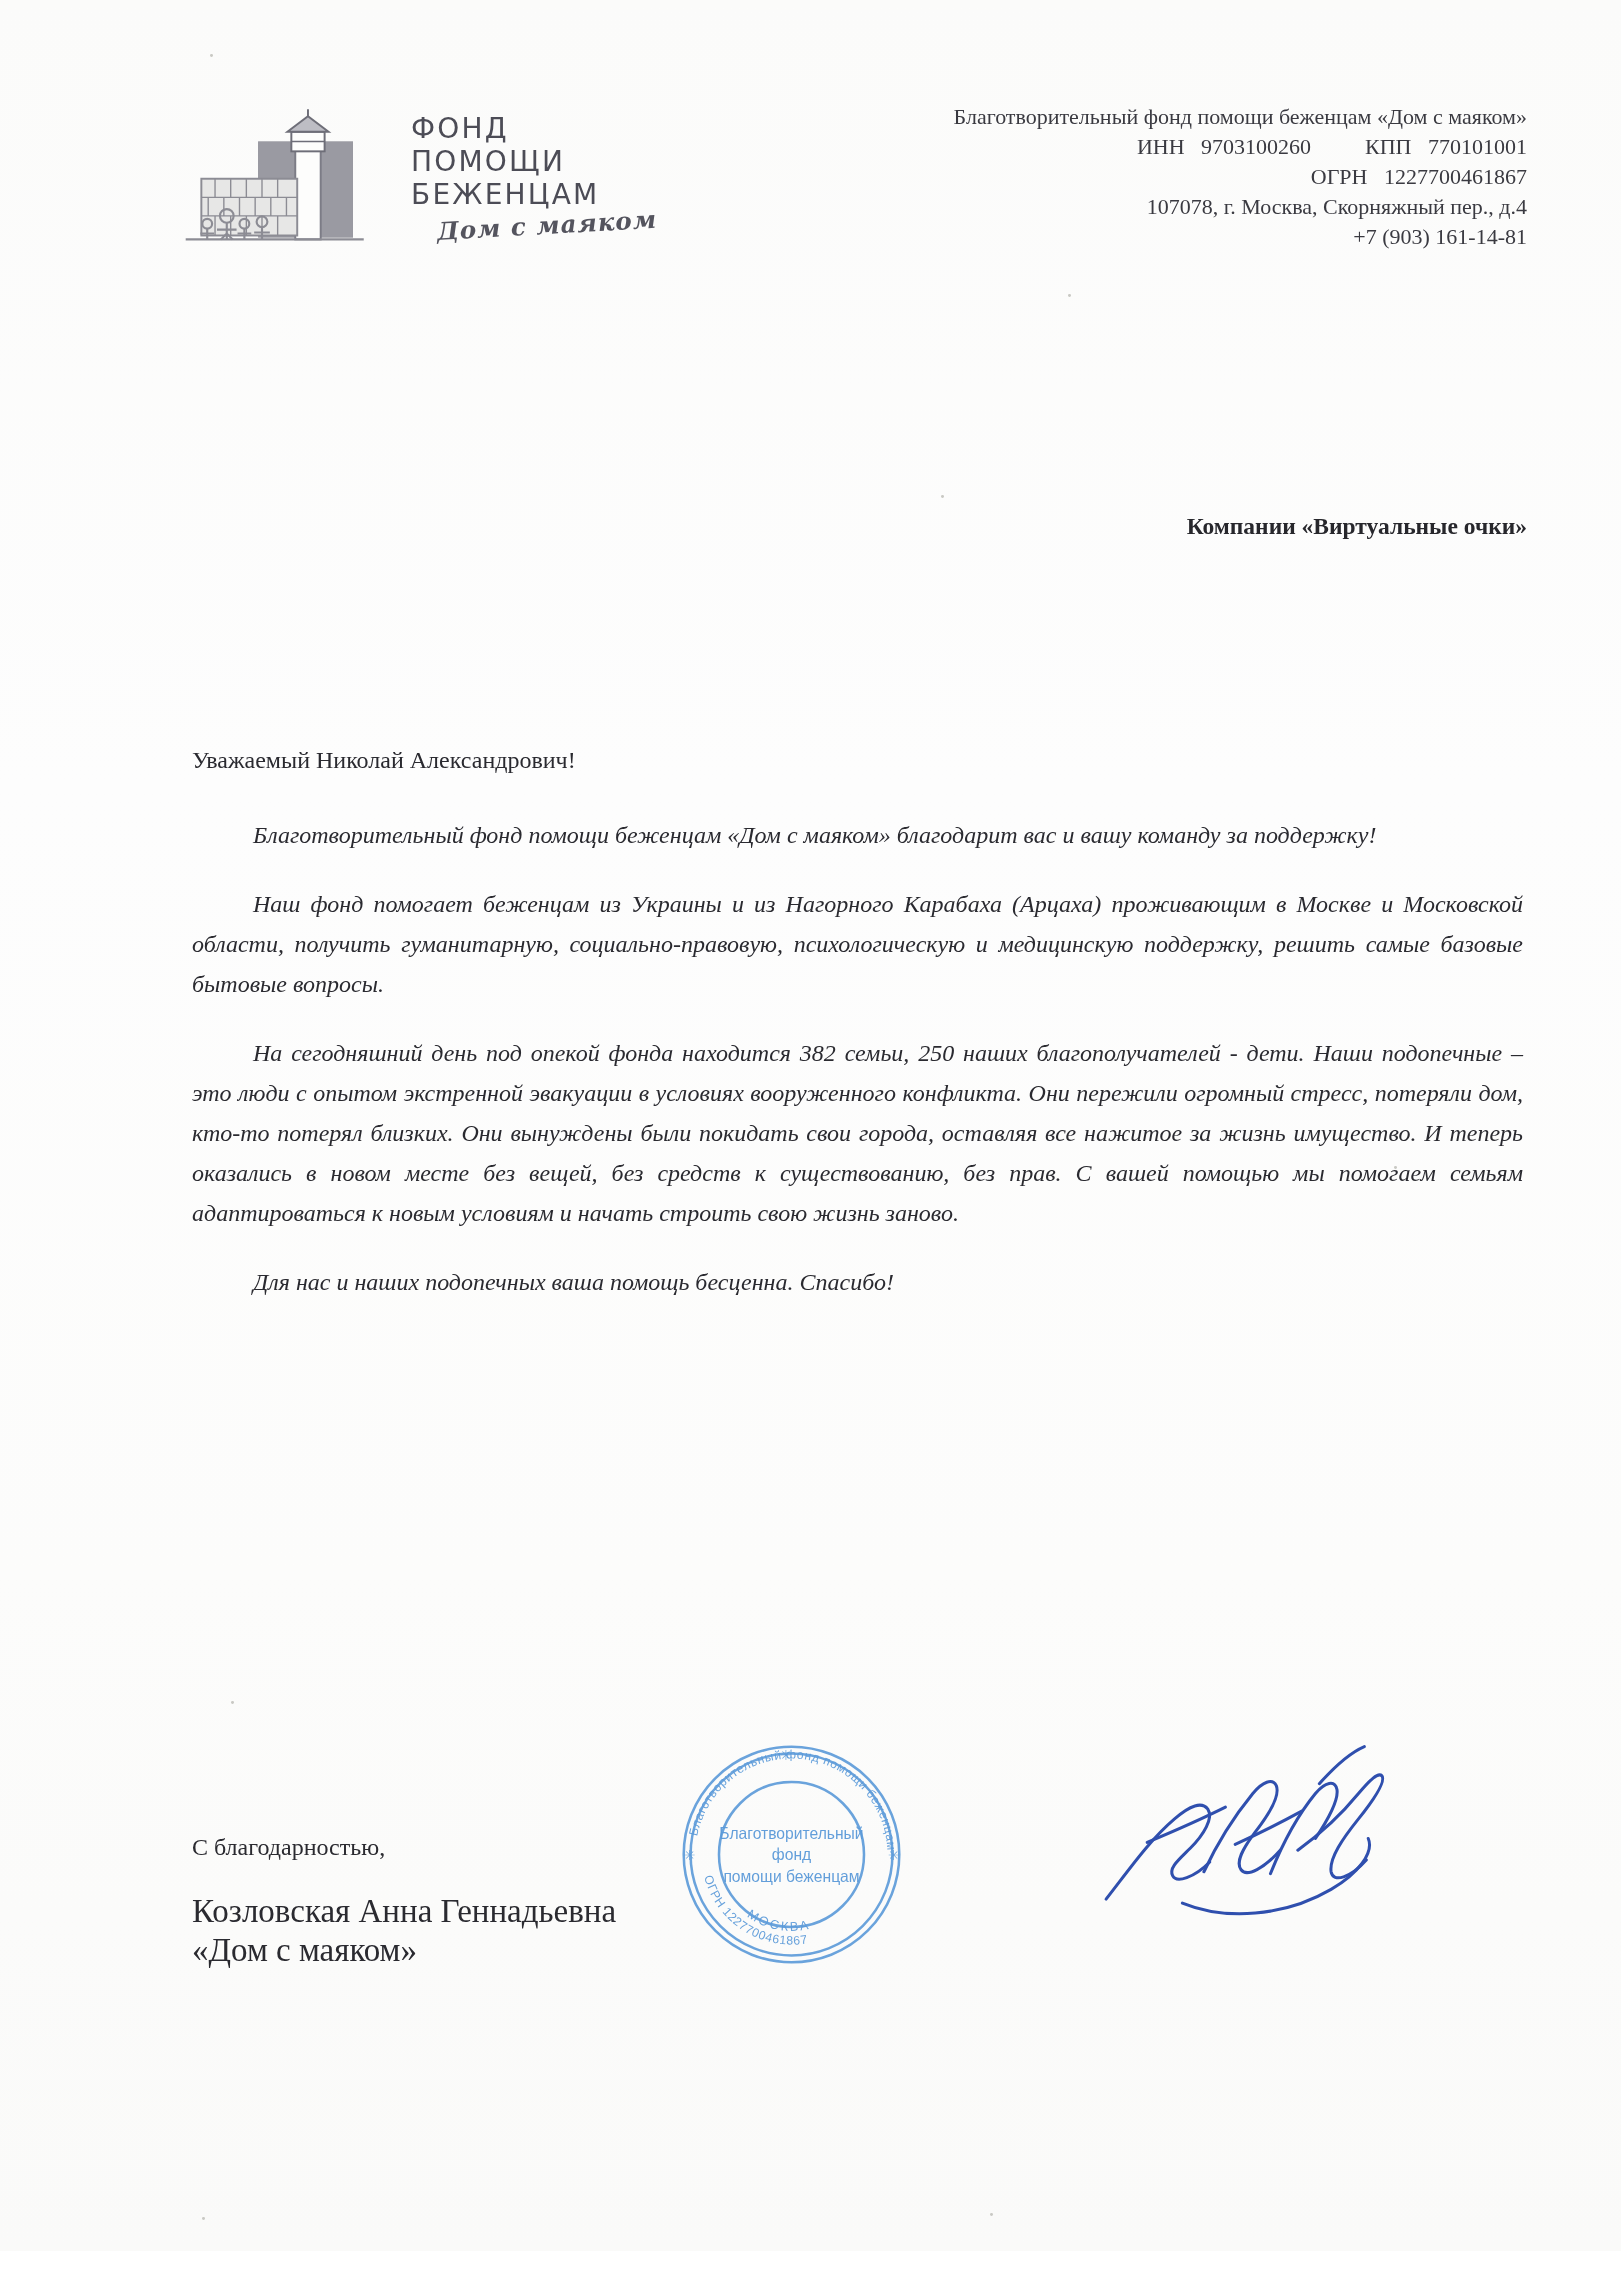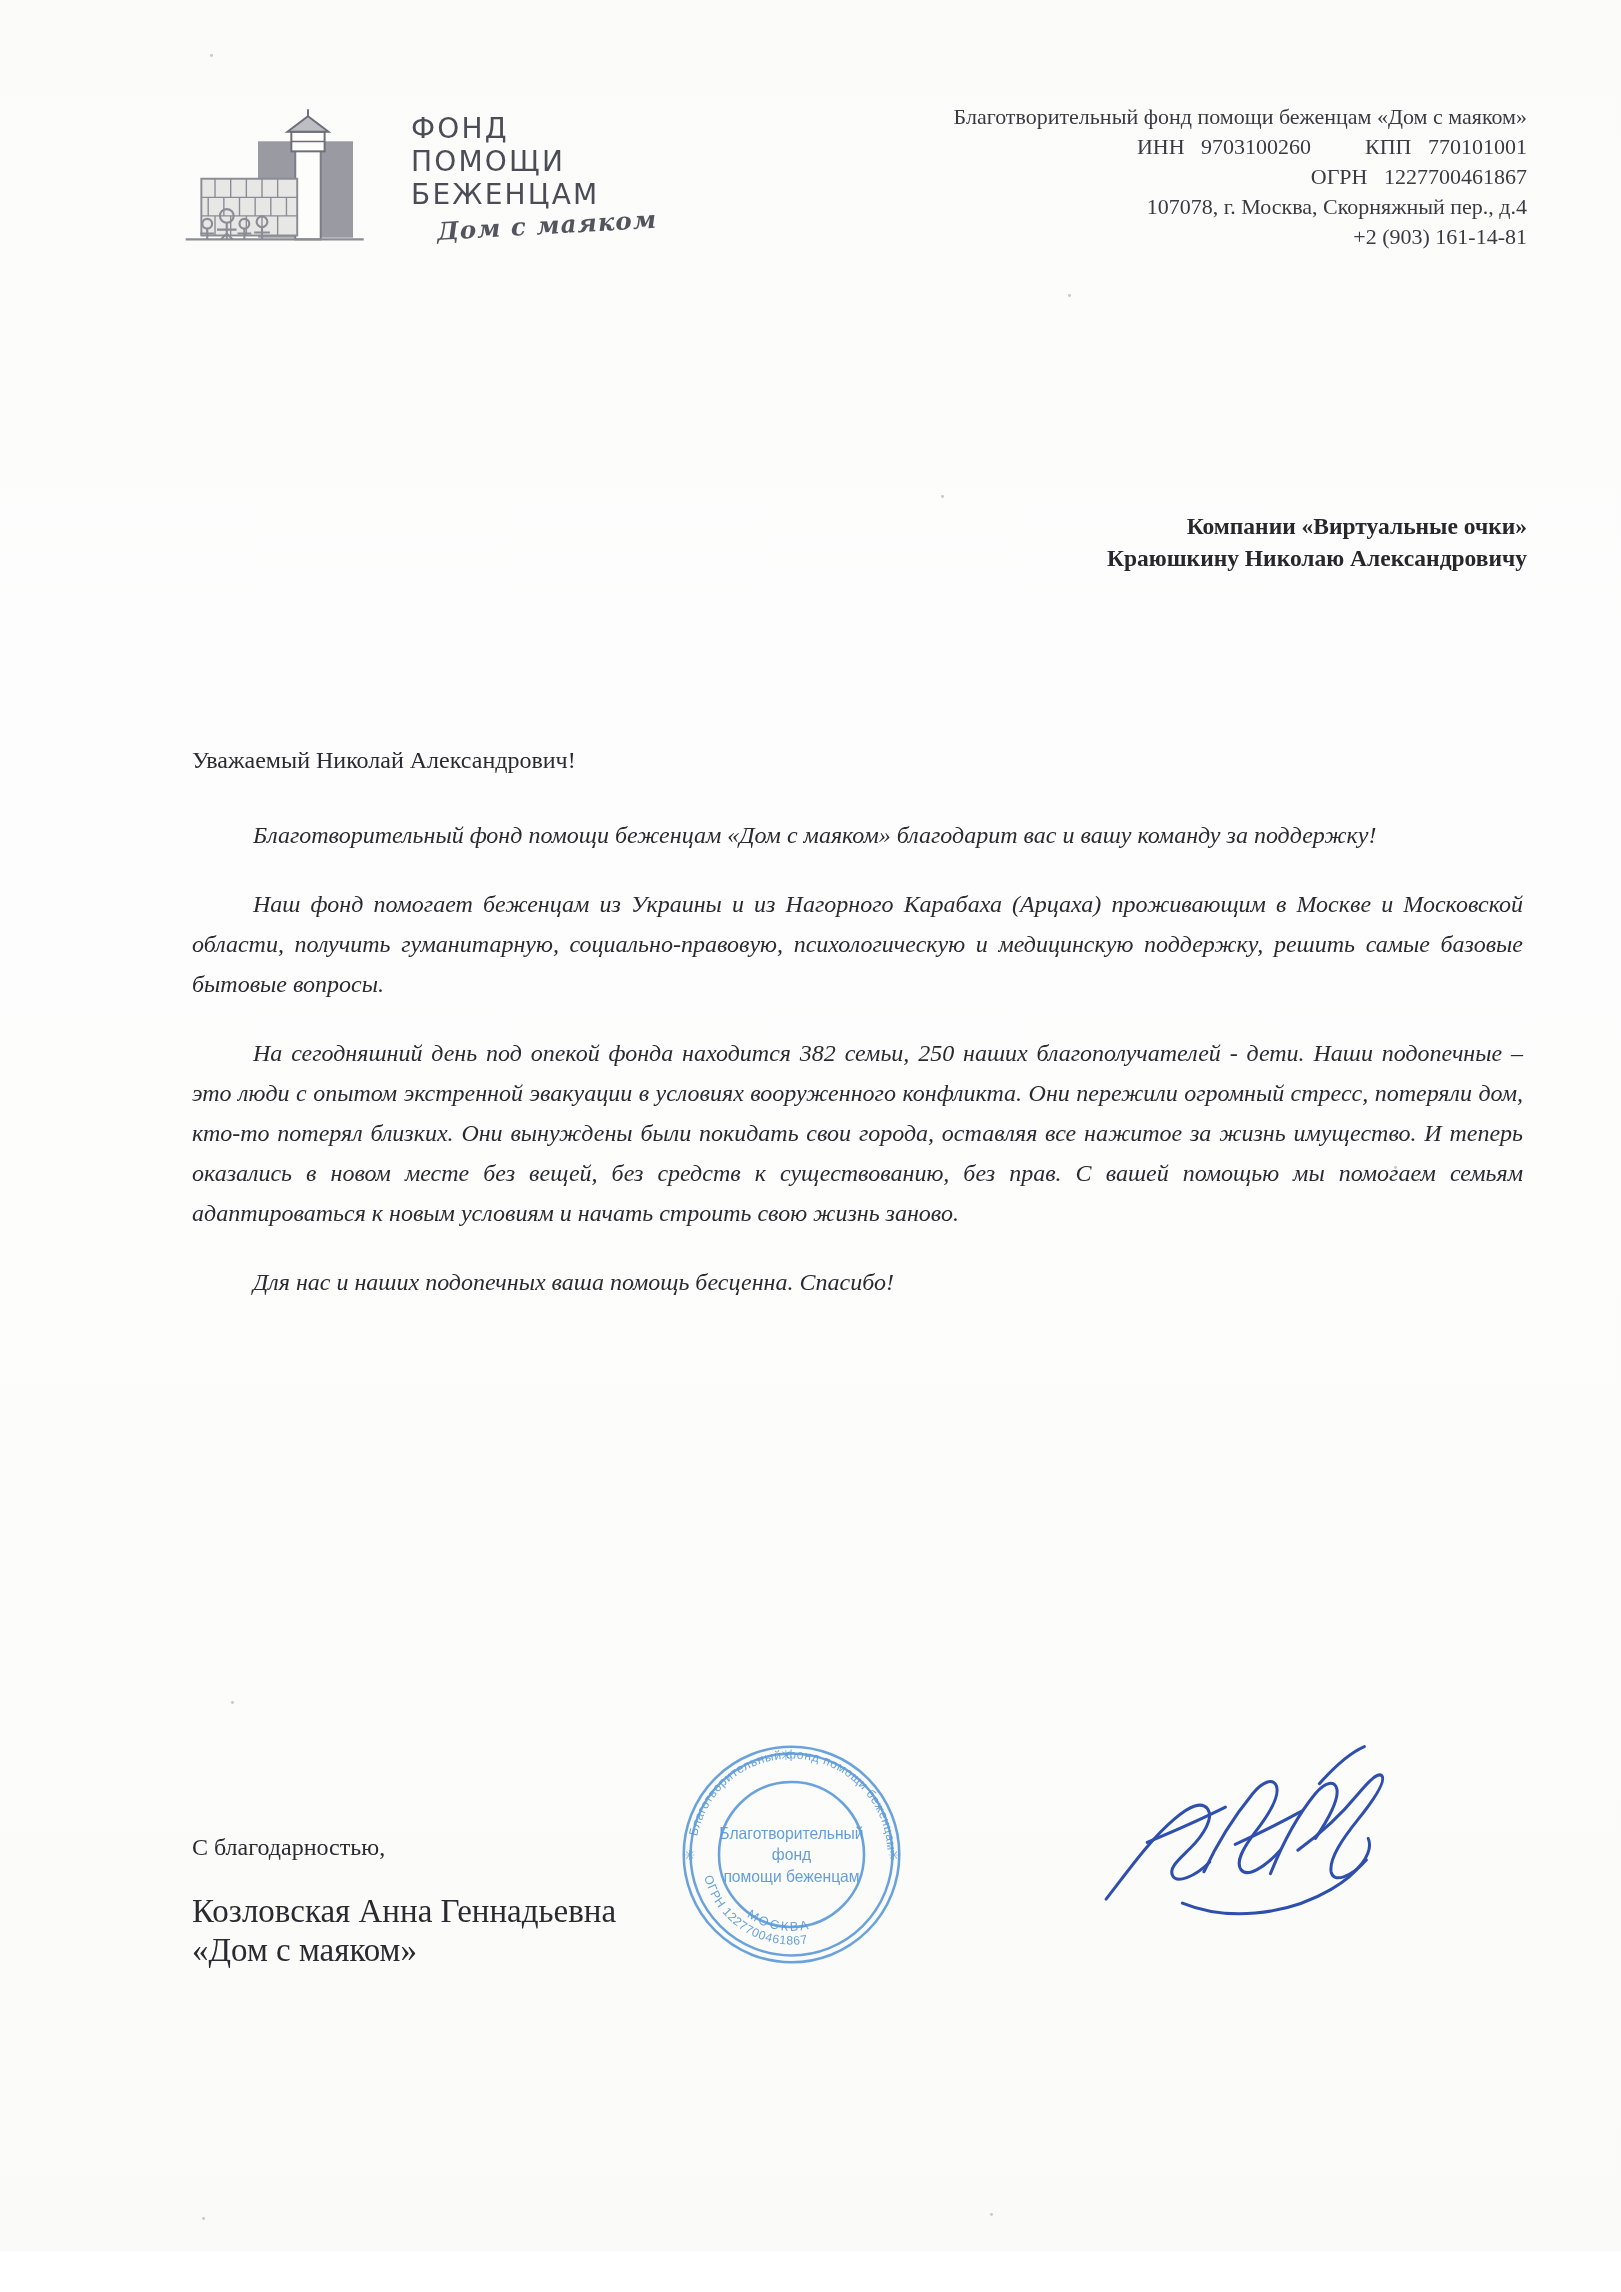--- a/index.html
+++ b/index.html
@@ -241,27 +241,26 @@
         <span>КПП</span>
         <span>&nbsp;</span>
         <span>770101001</span>
       </div>
       <div class="d-line">
         <span>ОГРН</span>
         <span>&nbsp;</span>
         <span>1227700461867</span>
       </div>
       <div class="d-line">107078, г. Москва, Скорняжный пер., д.4</div>
-      <div class="d-line">+2 (903) 161-14-81</div>
+      <div class="d-line">+7 (903) 161-14-81</div>
     </div>
   </div>
 
   <div id="addressee">
     <div>Компании «Виртуальные очки»</div>
-    <div>Краюшкину Николаю Александровичу</div>
   </div>
 
   <div id="body-text">
     <p id="salutation">Уважаемый Николай Александрович!</p>
     <p class="para">Благотворительный фонд помощи беженцам «Дом с маяком» благодарит вас и вашу команду за поддержку!</p>
     <p class="para">Наш фонд помогает беженцам из Украины и из Нагорного Карабаха (Арцаха) проживающим в Москве и Московской области, получить гуманитарную, социально-правовую, психологическую и медицинскую поддержку, решить самые базовые бытовые вопросы.</p>
     <p class="para">На сегодняшний день под опекой фонда находится 382 семьи, 250 наших благополучателей - дети. Наши подопечные – это люди с опытом экстренной эвакуации в условиях вооруженного конфликта. Они пережили огромный стресс, потеряли дом, кто-то потерял близких. Они вынуждены были покидать свои города, оставляя все нажитое за жизнь имущество. И теперь оказались в новом месте без вещей, без средств к существованию, без прав.  С вашей помощью мы помогаем семьям адаптироваться к новым условиям и начать строить свою жизнь заново.</p>
     <p class="para">Для нас и наших подопечных ваша помощь бесценна. Спасибо!</p>
   </div>
 

